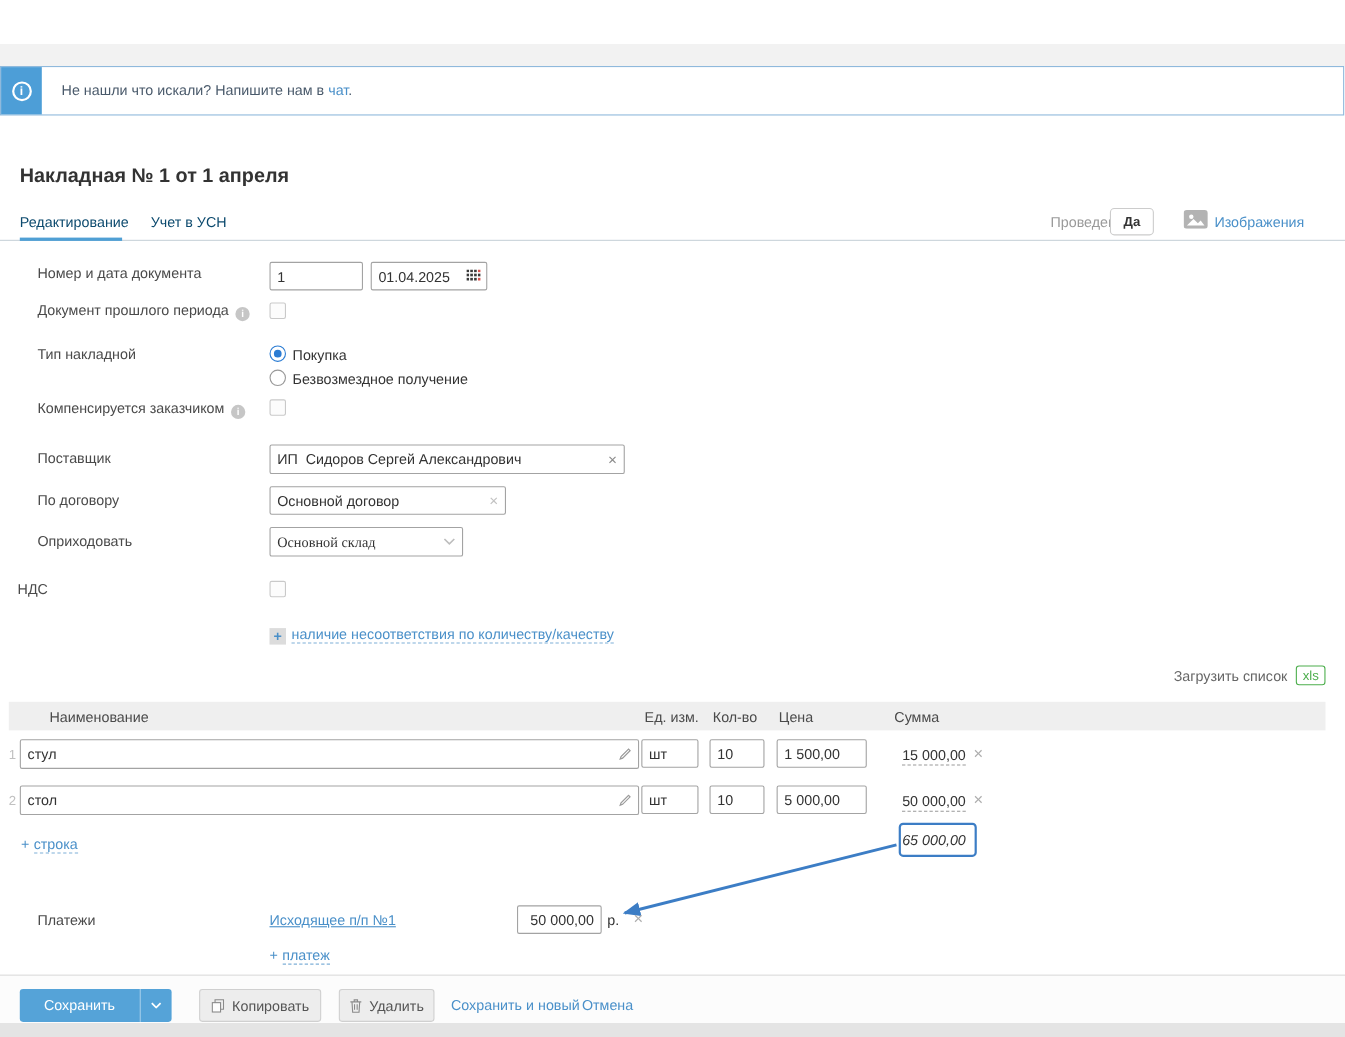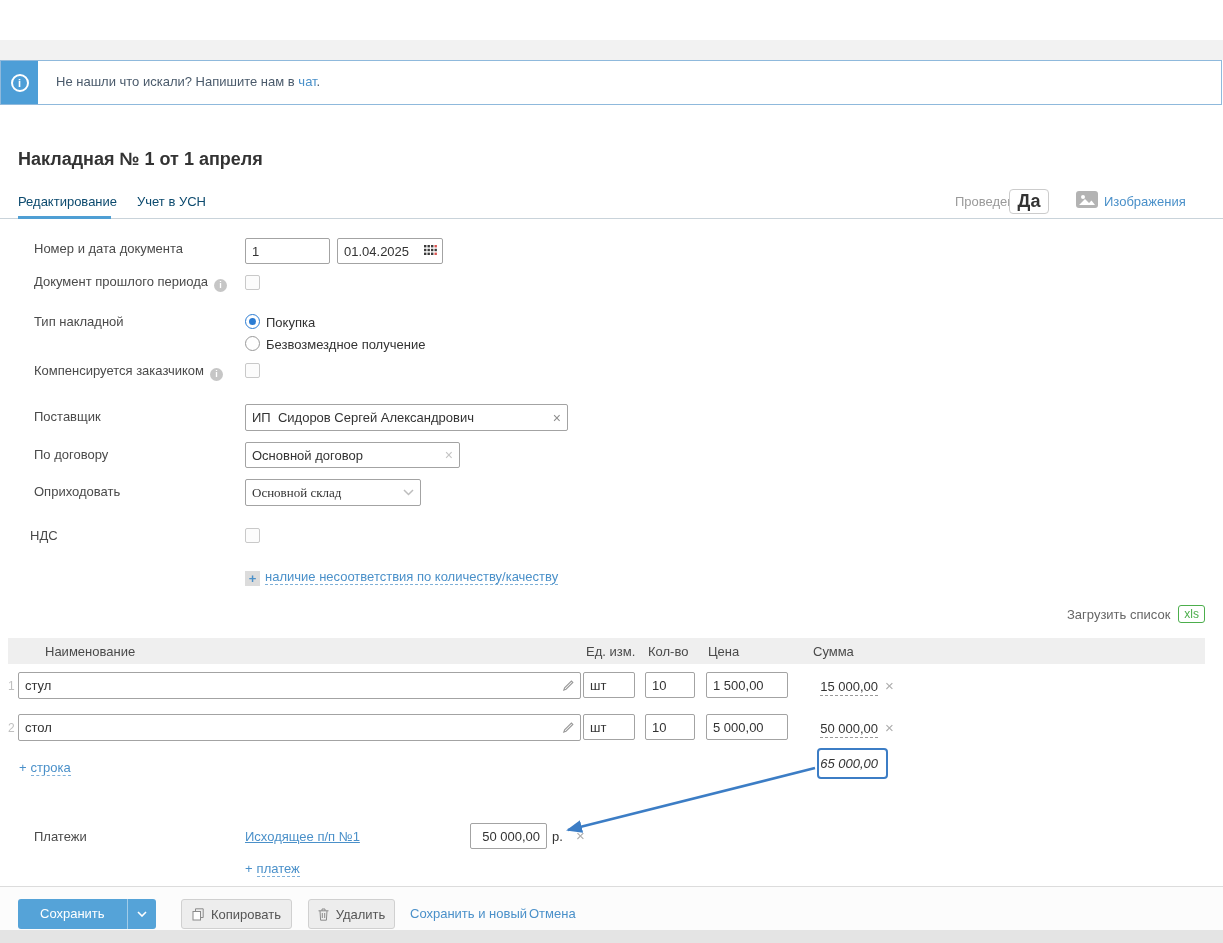--- a/index.html
+++ b/index.html
@@ -27,21 +27,21 @@
   .link { color:#4a90c9; text-decoration:none; cursor:pointer; }
   .link-underline { color:#4a90c9; text-decoration:underline; cursor:pointer; }
   .dashed-link { color:#4a90c9; text-decoration:none; border-bottom:1px dashed #7fb0d8; cursor:pointer; }
 
   
   .page-title { position:absolute; left:18px; top:149px; font-size:18px; font-weight:bold; color:#333; }
   .tabs-border { position:absolute; left:0; top:218px; width:1223px; height:1px; background:#c9d3da; }
   .tab { position:absolute; top:194px; color:#0c4a6e; cursor:pointer; }
   .tab-underline { position:absolute; left:18px; top:216px; width:93px; height:3px; background:#4f9fd4; }
   .posted-label { position:absolute; left:955px; top:194px; color:#9a9a9a; }
-  .yes-btn { position:absolute; left:1009px; top:189px; width:40px; height:25px; background:#fff; border:1px solid #ccc; border-radius:4px; font-weight:bold; color:#333; font-size:18px; text-align:center; line-height:23px; cursor:pointer; }
+  .yes-btn { position:absolute; left:1009px; top:189px; width:40px; height:25px; background:#fff; border:1px solid #ccc; border-radius:4px; font-weight:bold; color:#333; font-size:12px; text-align:center; line-height:23px; cursor:pointer; }
 
   
   .flabel { color:#4a4a4a;margin-left:16px; }
   .txt { height:26px; border:1px solid #a3a3a3; border-radius:2px; padding:0 6px; font-family:"Liberation Sans",sans-serif; font-size:13px; color:#333; background:#fff; }
   .input-wrap { position:absolute; }
   .input-wrap .full { width:100%; height:100%; }
   .clear-x { position:absolute; right:7px; top:50%; transform:translateY(-50%); color:#8d8d8d; font-size:14px; line-height:14px; cursor:pointer; }
   .clear-x.light { color:#c3c3c3; }
   .info-dot { display:inline-block; width:13px; height:13px; background:#c6c6c6; border-radius:50%; color:#fff; font-size:9px; font-weight:bold; text-align:center; line-height:13px; vertical-align:-2px; margin-left:6px; cursor:pointer; }
   .checkbox { position:absolute; width:15px; height:15px; background:#fcfcfc; border:1px solid #c9c9c9; border-radius:2px; cursor:pointer; }
@@ -160,21 +160,21 @@
   </div>
 
   <div class="abs flabel" style="left:18px;top:484px;">Оприходовать</div>
   <div class="input-wrap" style="left:245px;top:479px;width:176px;height:27px;">
     <input class="txt full" style=" font-family: Liberation Serif, serif;" readonly="" value="Основной склад">
     <svg class="select-chev" width="11" height="7">
       <polyline points="1,1 5.5,5.5 10,1" fill="none" stroke="#bdbdbd" stroke-width="1.5"></polyline>
     </svg>
   </div>
 
-  <div class="abs flabel" style="left:14px;top:528px;text-align:center;">НДС</div>
+  <div class="abs flabel" style="left:0;top:528px;text-align:center;">НДС</div>
   <div class="checkbox" style="left:245px;top:528px;"></div>
 
   <div class="abs" style="left:245px;top:569px;">
     <span class="plus-box">+</span><span class="dashed-link">наличие несоответствия по количеству/качеству</span>
   </div>
 
   <div class="upload-row">
     <span class="upload-label">Загрузить список</span>
     <span class="xls-badge">xls</span>
   </div>

